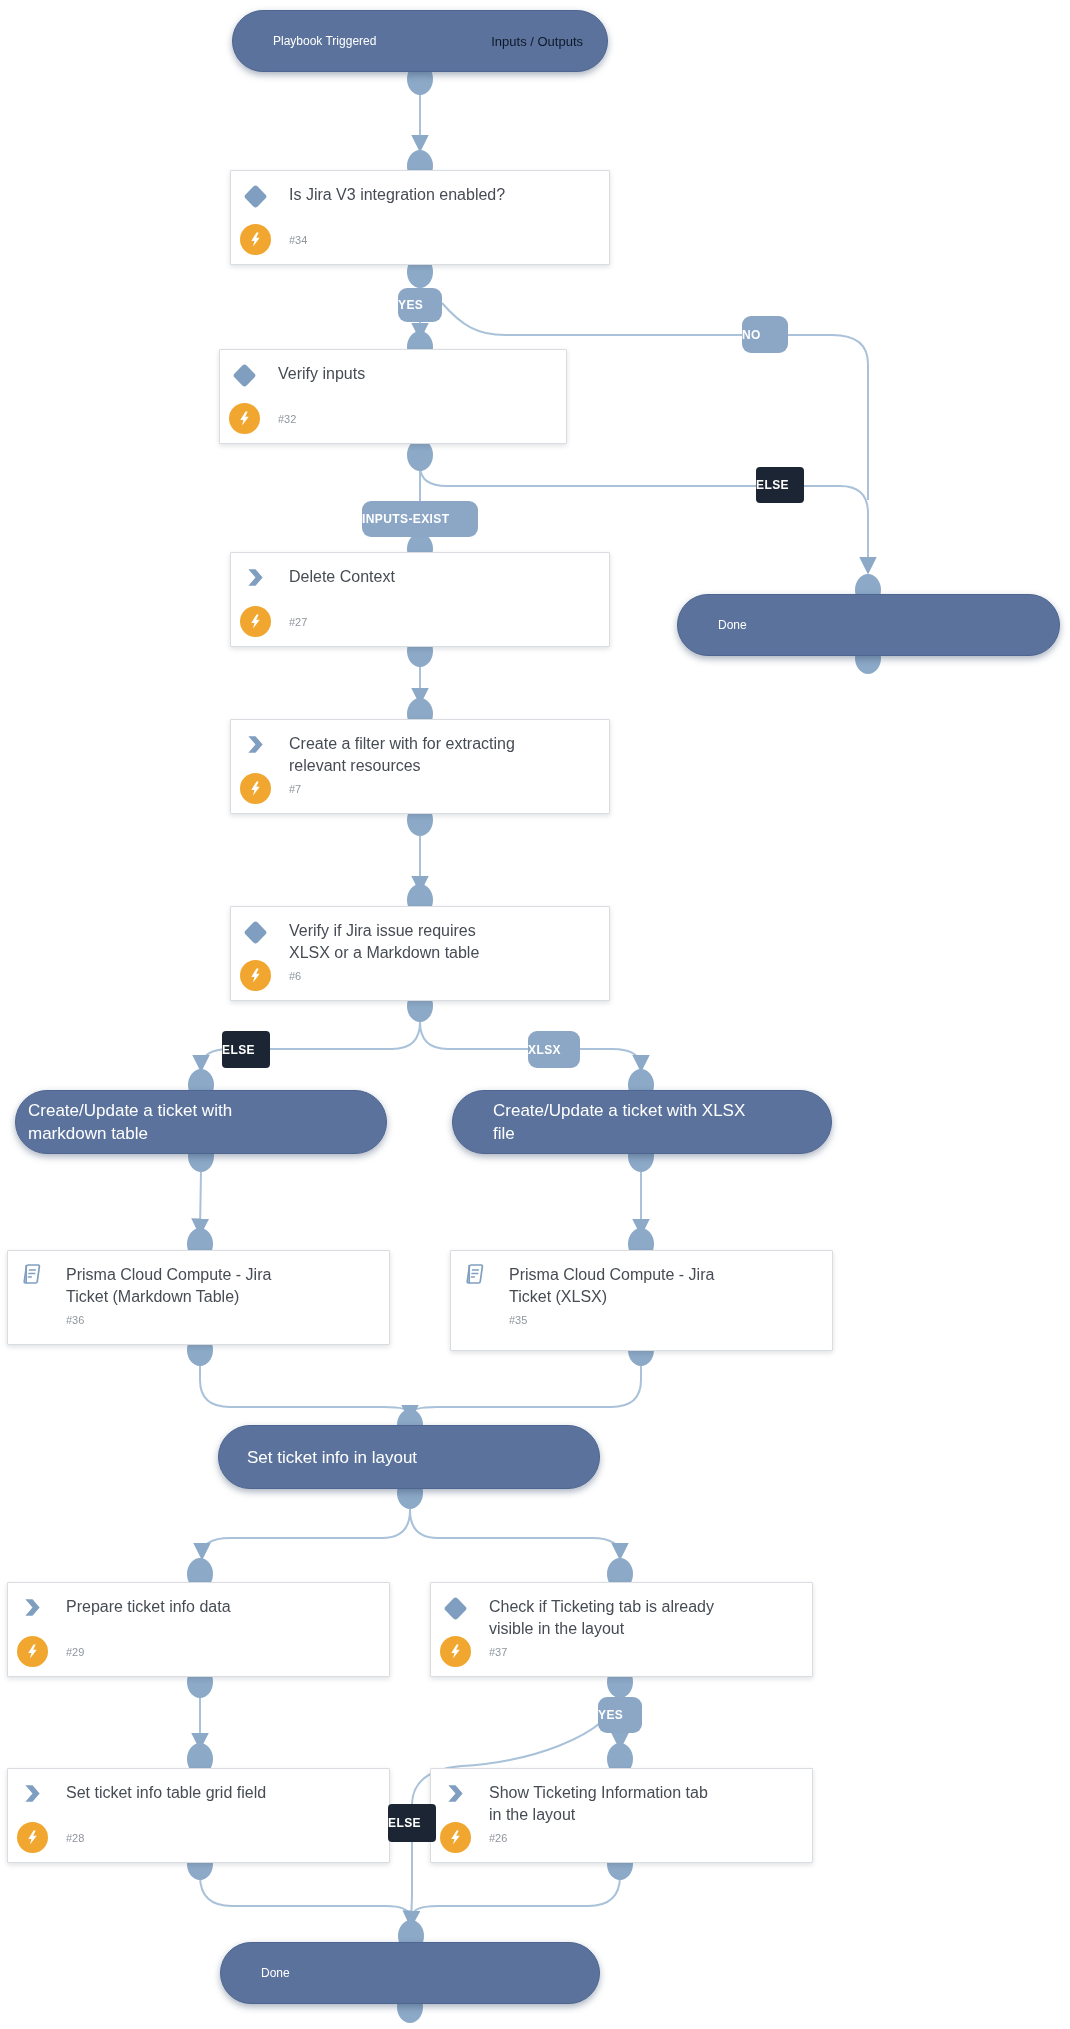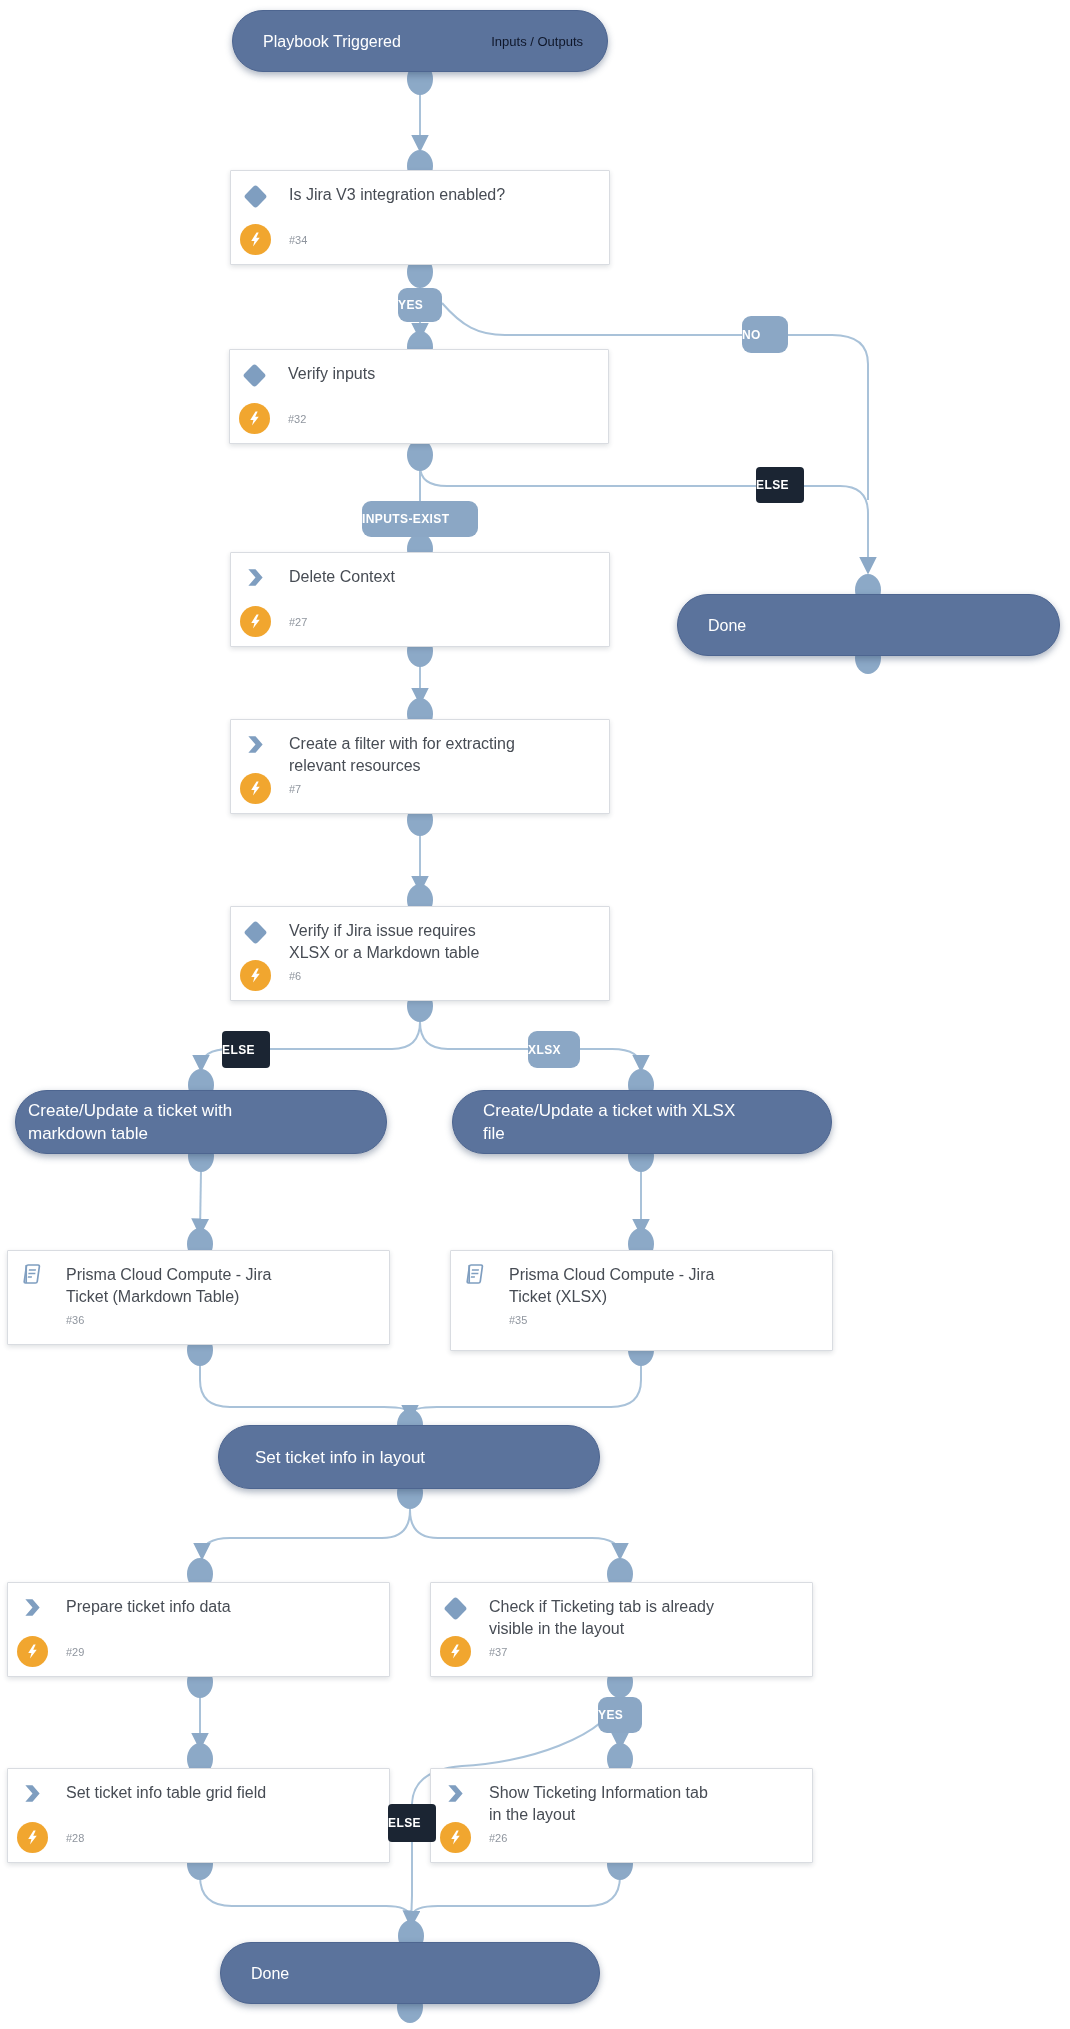--- a/index.html
+++ b/index.html
@@ -10,21 +10,21 @@
   *{margin:0;padding:0;box-sizing:border-box}
   html,body{background:#fff}
   body{font-family:"Liberation Sans","DejaVu Sans",sans-serif;}
   #canvas{position:relative;width:1070px;height:2029px;background:#fff;overflow:hidden}
   #wires{position:absolute;left:0;top:0;z-index:1}
 
   
   .pill{position:absolute;z-index:3;background:var(--pill);border:1px solid var(--pill-border);
         border-radius:32px;color:#fff;display:flex;align-items:center;
         box-shadow:0 3px 7px rgba(45,64,98,.40);cursor:pointer}
-  .pill .ptitle{font-size:16px;line-height:23px;padding-left:30px}
+  .pill .ptitle{font-size:12px;line-height:23px;padding-left:40px}
   .pill .pio{margin-left:auto;padding-right:24px;font-size:13px;color:#0f172a}
 
   
   .box{position:absolute;z-index:2;background:#fff;border:1px solid var(--box-border);
        border-radius:1px;box-shadow:0 2px 5px rgba(30,40,60,.14);cursor:pointer}
   .box .title{position:absolute;left:58px;top:13px;max-width:228px;
               font-size:16px;line-height:22px;color:var(--title)}
   .box .num{position:absolute;left:58px;top:63px;font-size:11px;color:var(--num)}
   .diamond{position:absolute;left:16px;top:17px;width:17px;height:17px;background:var(--icon);
            border-radius:3px;transform:rotate(45deg)}
@@ -127,21 +127,21 @@
     <span class="num">#34</span>
   </div>
 
   <div class="lbl" style="left:398px;top:288px;width:44px;height:34px">
       <span>YES</span>
     </div>
   <div class="lbl" style="left:742px;top:316px;width:46px;height:37px">
       <span>NO</span>
     </div>
 
-  <div class="box" style="left:229px;top:349px;width:380px;height:95px">
+  <div class="box" style="left:219px;top:349px;width:348px;height:95px">
     <span class="diamond"></span>
     <div class="title">Verify inputs</div>
     <span class="bolt">
       <svg width="17" height="17" viewBox="0 0 24 24">
           <path d="M13.5 2 L6 14 h4.5 L8.5 22 L18 9.5 h-5 L16.5 2 Z" fill="#fff"></path>
         </svg>
     </span>
     <span class="num">#32</span>
   </div>
 
@@ -225,21 +225,21 @@
         <rect x="7" y="3" width="13" height="18" rx="1.5"></rect>
         <path d="M10 8 h7 M10 11.5 h7 M10 15 h4"></path>
       </g>
       <path d="M6.2 3 v18" stroke="#7F9EC0" stroke-width="1.7"></path>
     </svg>
     <div class="title">Prisma Cloud Compute - Jira Ticket (XLSX)</div>
     <span class="num">#35</span>
   </div>
 
   <div class="pill" style="left:218px;top:1425px;width:382px;height:64px">
-    <span class="ptitle" style="padding-left:36px;font-size:17px">Set ticket info in layout</span>
+    <span class="ptitle" style="padding-left:28px;font-size:17px">Set ticket info in layout</span>
   </div>
 
   <div class="box" style="left:7px;top:1582px;width:383px;height:95px">
     <svg class="chev" viewBox="0 0 16 16">
       <polygon points="2,1 8,1 14,8 8,15 2,15 8,8" fill="#7F9EC0"></polygon>
       </svg>
     <div class="title">Prepare ticket info data</div>
     <span class="bolt">
       <svg width="17" height="17" viewBox="0 0 24 24">
           <path d="M13.5 2 L6 14 h4.5 L8.5 22 L18 9.5 h-5 L16.5 2 Z" fill="#fff"></path>

